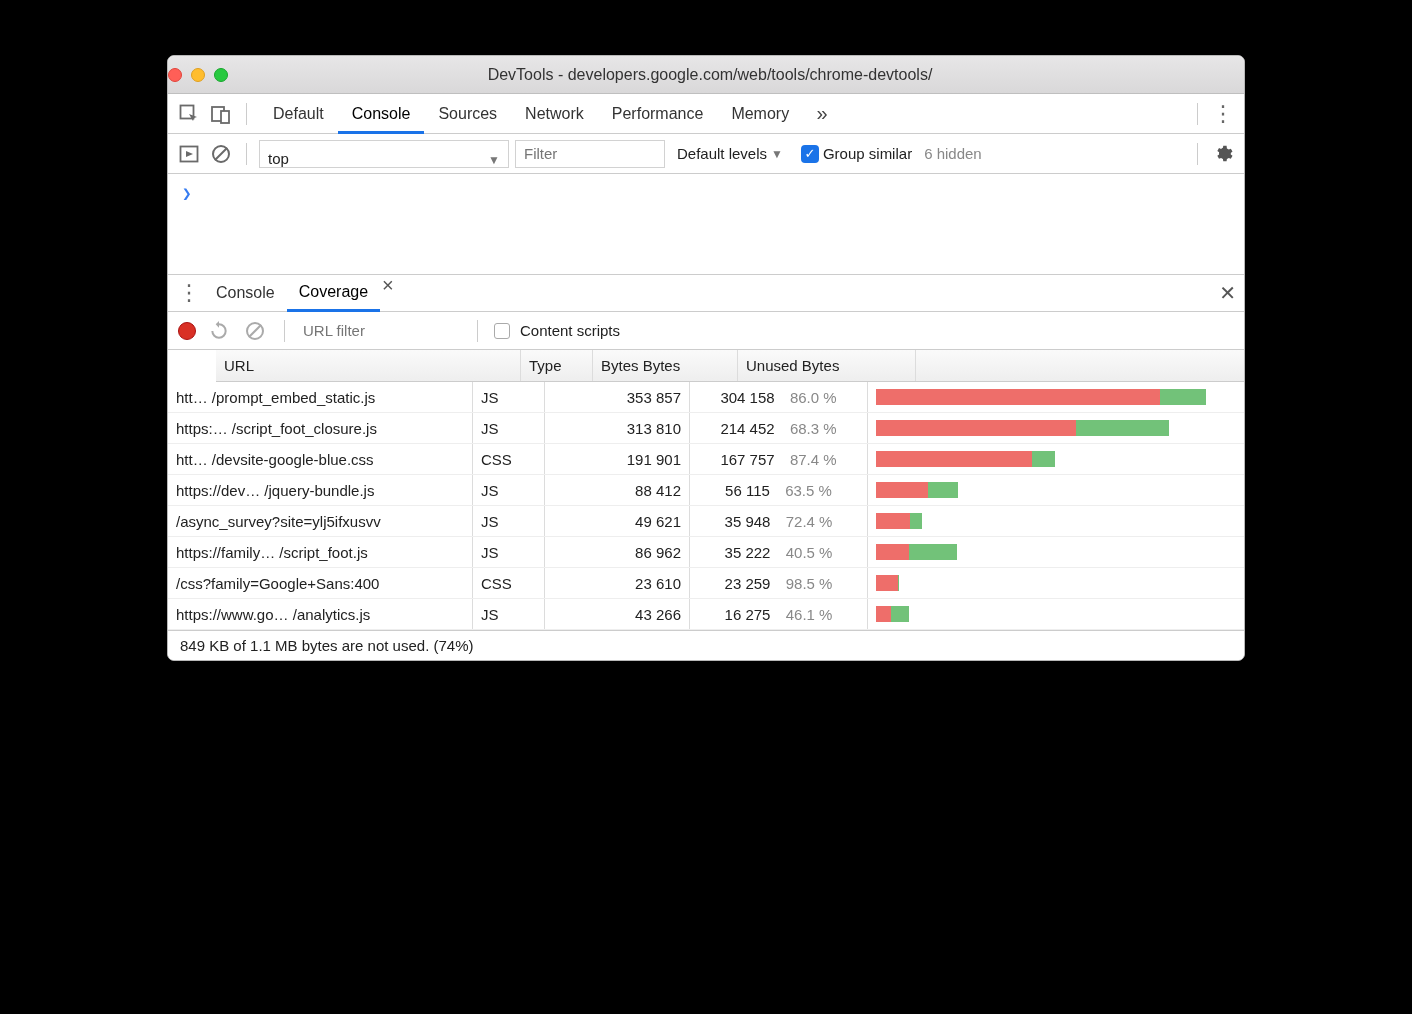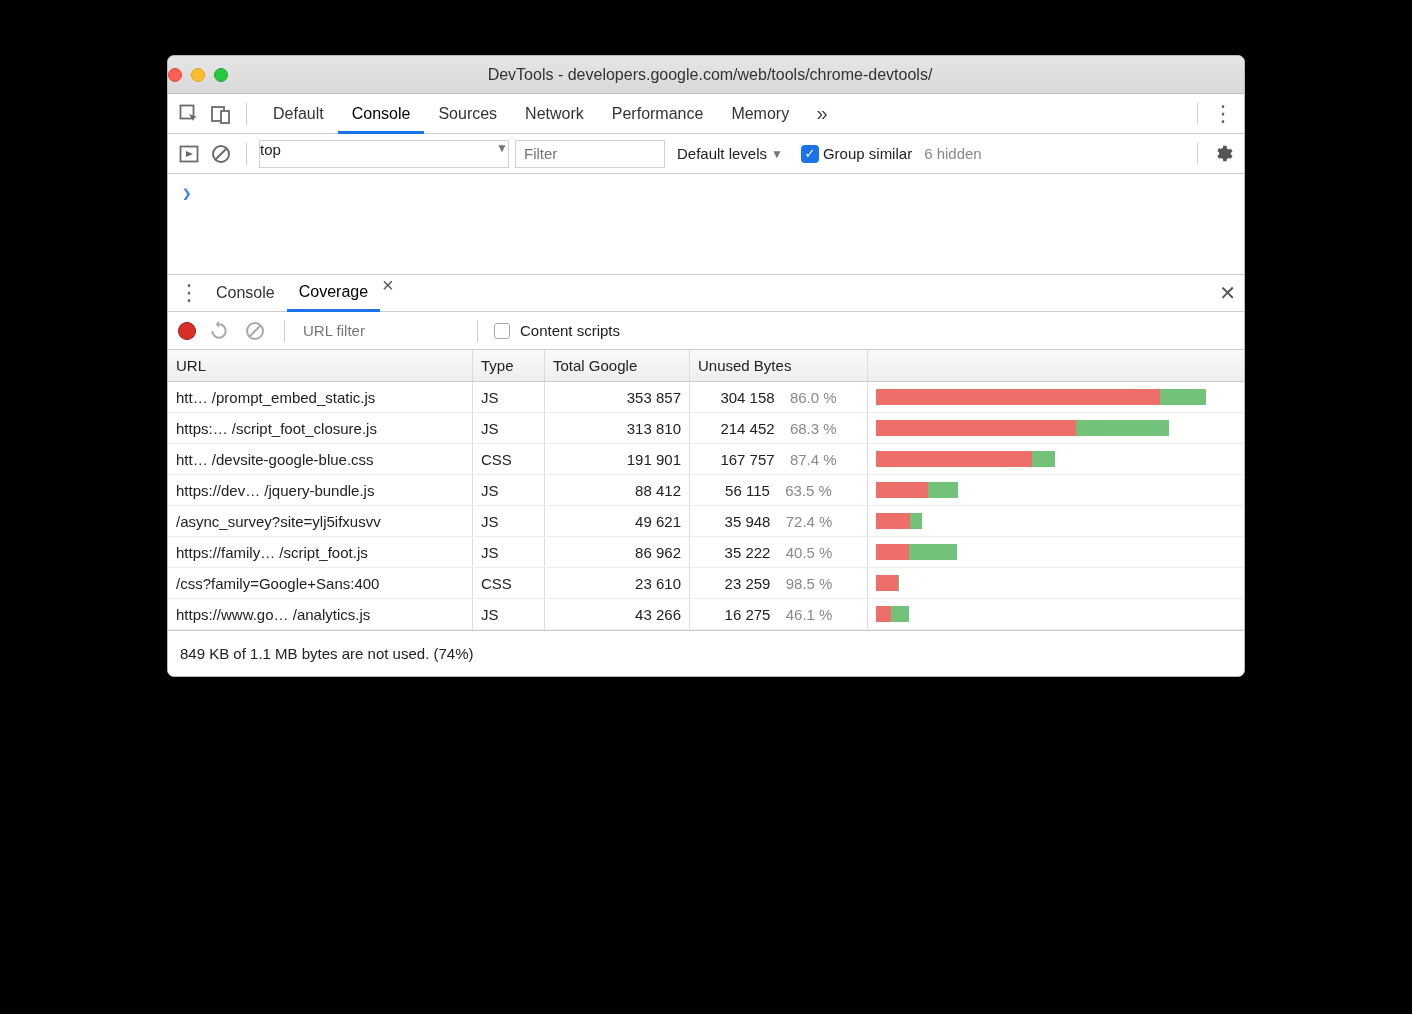--- a/index.html
+++ b/index.html
@@ -69,22 +69,22 @@
       border-bottom: 1px solid #ccc;
       display: flex;
       align-items: center;
       padding: 0 8px;
       gap: 6px;
     }
     .ctx-select {
       height: 28px;
       border: 1px solid #d2d2d2;
       background: #fff;
-      display: flex; align-items: flex-start;
-      padding: 0 0;
+      display: flex; align-items: flex-end;
+      padding: 0 8px;
       width: 250px;
       font-size: 15px;
       color: #222;
       justify-content: space-between;
     }
     .ctx-select .tri { color: #777; font-size: 12px; }
     .filter-in {
       height: 28px;
       border: 1px solid #d2d2d2;
       padding: 0 8px;
@@ -134,41 +134,42 @@
       border: none; font: inherit; color:#ec4899; width: 160px;
       padding: 4px 2px;
     }
     .cov-toolbar .chk2 { width:16px; height:16px; border:1px solid #aaa; border-radius:3px; background:#fff; }
     
     .table-head {
       height: 32px;
       background: linear-gradient(#fafafa,#eee);
       border-bottom: 1px solid #ccc;
       display:flex;
+      margin-left:48px;
     }
     .th, .td { border-right: 1px solid #dcdcdc; display:flex; align-items:center; padding: 0 8px; }
     .th { font-weight: 400; color:#222; }
     .col-url { width: 305px; }
     .col-type{ width: 72px; }
     .col-total{width: 145px; text-align:right; justify-content:flex-end; font-variant-numeric: tabular-nums;}
     .col-unused{width: 178px; justify-content:center; font-variant-numeric: tabular-nums;}
     .th.col-unused{justify-content:flex-start;}
     .col-bar{ flex:1; border-right:none;}
     .unused-val { color:#222; }
     .pct { color:#888; margin-left: 8px; width: 54px; text-align:right;}
     
     .row { height: 31px; display:flex; border-bottom:1px solid #eee; }
     .row .td { font-size:15px; }
     .bar { height: 16px; display:flex; background:transparent;}
     .bar .red { background:#ee6e6a; }
     .bar .green { background:#72c279; }
     
     .footer {
       border-top:1px solid #ccc;
-      padding: 14px 12px;
+      padding: 6px 12px;
       font-size:15px;
       color:#222;
       background:#fff;
     }
     .url-cell { white-space: nowrap; overflow: hidden; }
     svg { display: block; }
   </style>
 </head>
 <body>
 
@@ -282,21 +283,21 @@
     <input class="urlfilter" placeholder="URL filter" style="">
     <div class="vdiv"></div>
     <div class="chk2"></div>
     <span>Content scripts</span>
   </div>
 
   <div class="table-head">
     <div class="th col-url">URL</div>
     <div class="th col-type">Type</div>
     <div class="th col-total" style="justify-content:flex-start">
-        <span>Total Google</span>
+        <span>Bytes Bytes</span>
       </div>
     <div class="th col-unused">Unused Bytes</div>
     <div class="th col-bar"></div>
   </div>
 
   <div id="rows">
       <div class="row">
         <div class="td col-url url-cell">htt… /prompt_embed_static.js</div>
         <div class="td col-type">JS</div>
         <div class="td col-total">353 857</div>

